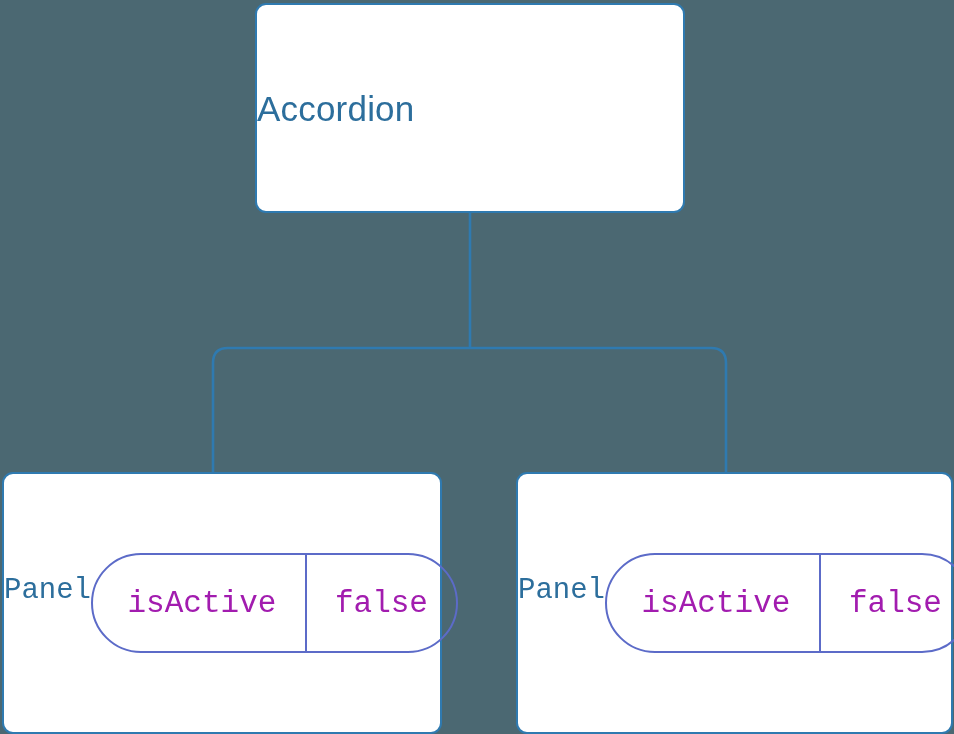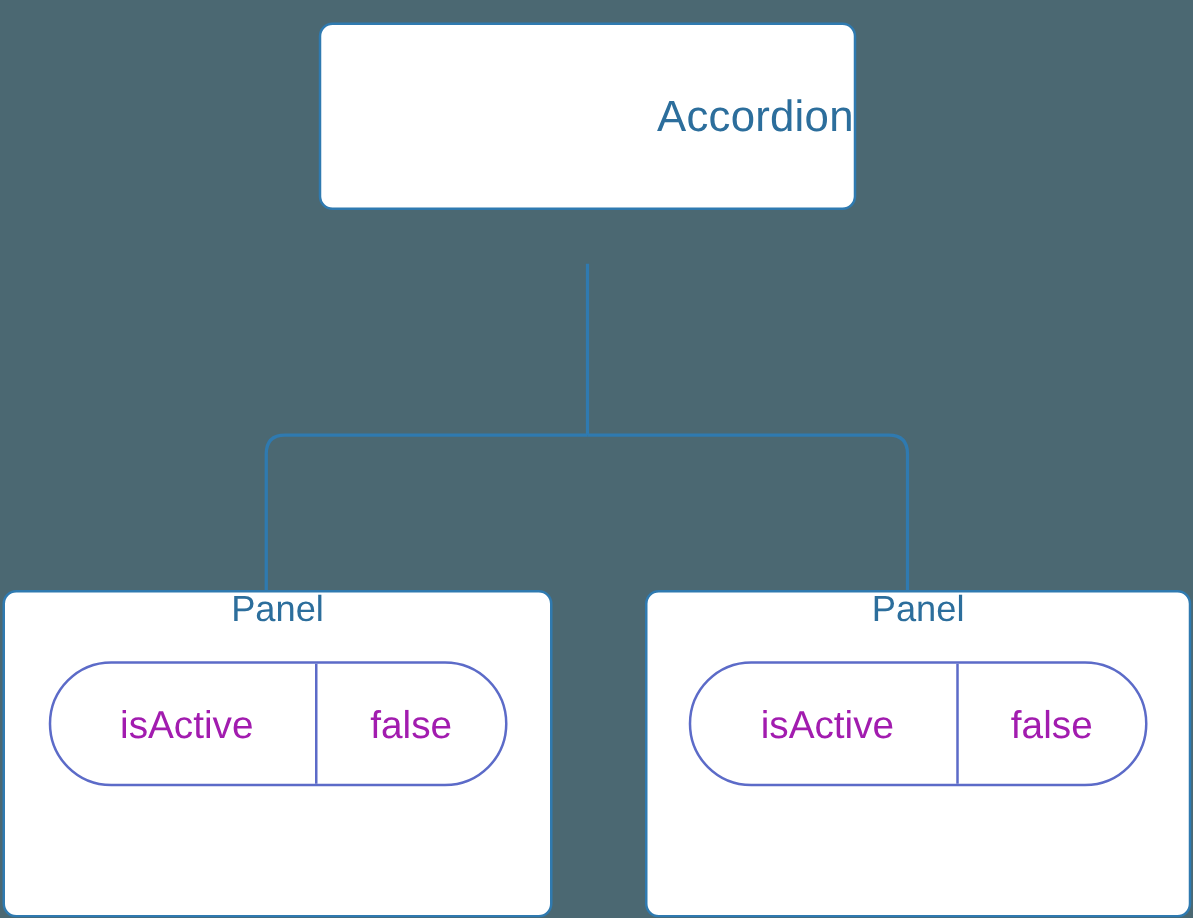--- a/index.html
+++ b/index.html
@@ -35,43 +35,44 @@
   .node {
     position: absolute;
     background: #ffffff;
     border: 2.5px solid #2f7ab0;
     border-radius: 11px;
     box-sizing: border-box;
   }
 
   .node-root {
     left: 255px;
-    top: 18px;
+    top: 3px;
     width: 430px;
-    height: 150px;
+    height: 210px;
     display: flex;
     align-items: center;
-    justify-content: flex-end;
+    justify-content: flex-start;
   }
   .node-title-root {
     color: #2c6e9c;
     font-size: 35px;
     font-weight: 400;
     letter-spacing: 0.2px;
     line-height: 1;
   }
 
   .node-panel {
     top: 472px;
     height: 262px;
     display: flex;
-    flex-direction: column;
+    flex-direction: row;
     align-items: center;
     border-bottom-left-radius: 11px;
     border-bottom-right-radius: 11px;
+    font-family: Liberation Mono, monospace;
   }
   .node-panel-left {
     left: 2px;
     width: 440px;
   }
   .node-panel-right {
     left: 516px;
     width: 437px;
   }
   .node-title-panel {

